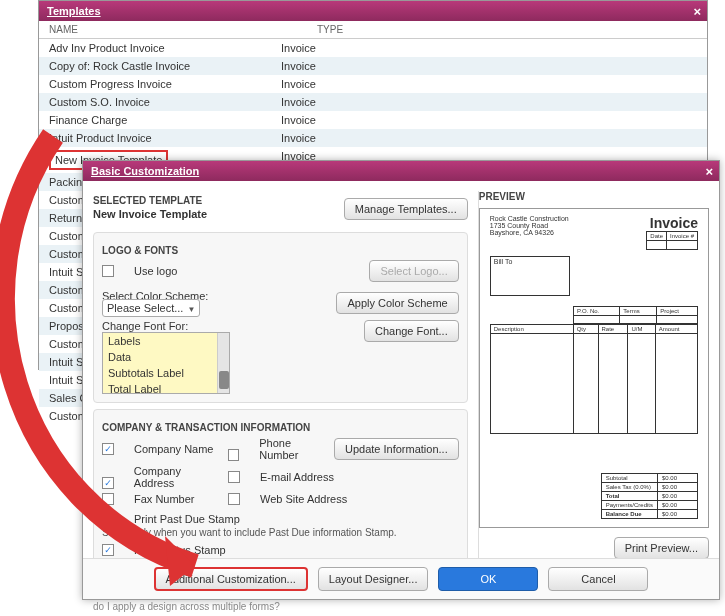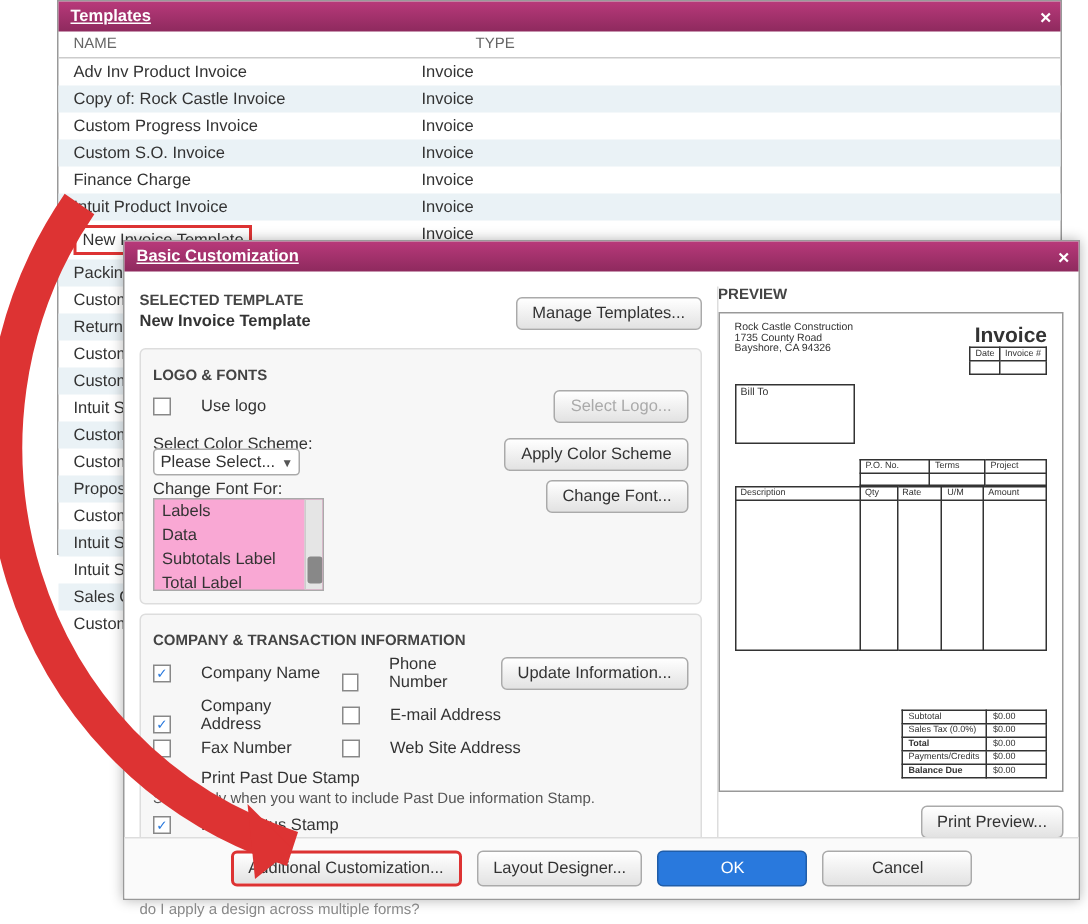--- a/index.html
+++ b/index.html
@@ -24,21 +24,21 @@
 .section-title { font-size: 10px; font-weight: bold; color: #444; margin: 4px 0 2px; }
 .template-name { font-size: 11px; font-weight: bold; margin-bottom: 6px; }
 .btn { background: linear-gradient(#fff,#e2e2e2); border: 1px solid #aaa; border-radius: 4px; padding: 4px 10px; font-size: 11px; color: #333; cursor: pointer; white-space: nowrap; }
 .btn.primary { background: #2979dd; color: #fff; border-color: #1f5da9; }
 .btn.disabled { color: #aaa; }
 .row { display: flex; gap: 6px; align-items: center; }
 .row .grow { flex: 1; }
 .subbox { background: #f7f7f7; border: 1px solid #ddd; border-radius: 4px; padding: 8px; }
 .select { border: 1px solid #aaa; border-radius: 3px; padding: 2px 4px; font-size: 11px; background: #fff; }
 .select .tri { font-size: 8px; color: #555; padding-left: 4px; }
-.listbox { border: 1px solid #aaa; background: #f9a8d4; height: 62px; width: 114px; overflow: hidden; position: relative; }
+.listbox { border: 1px solid #aaa; background: #fef9c3; height: 62px; width: 128px; overflow: hidden; position: relative; }
 .listbox div { padding: 2px 5px; font-size: 11px; }
 .listbox .scroll { position: absolute; right: 0; top: 0; width: 12px; height: 100%; background: #e5e5e5; border-left:1px solid #ccc;}
 .listbox .scroll .thumb { position:absolute; left:1px; width:10px; height:18px; bottom:4px; background:#888; border-radius:2px;}
 
 .chk { display: flex; align-items: flex-end; gap: 20px; font-size: 11px; margin: 2px 0; }
 .chk .box { width: 12px; height: 12px; border: 1px solid #888; background: #fff; display: inline-flex; align-items: center; justify-content: center; font-size: 9px; color: #2979dd; }
 .small-note { font-size: 10px; color: #555; margin: 2px 0 6px; }
 .hint { font-size: 10px; color: #888; }
 
 .preview-title { font-size: 10px; color: #444; font-weight: bold; }

